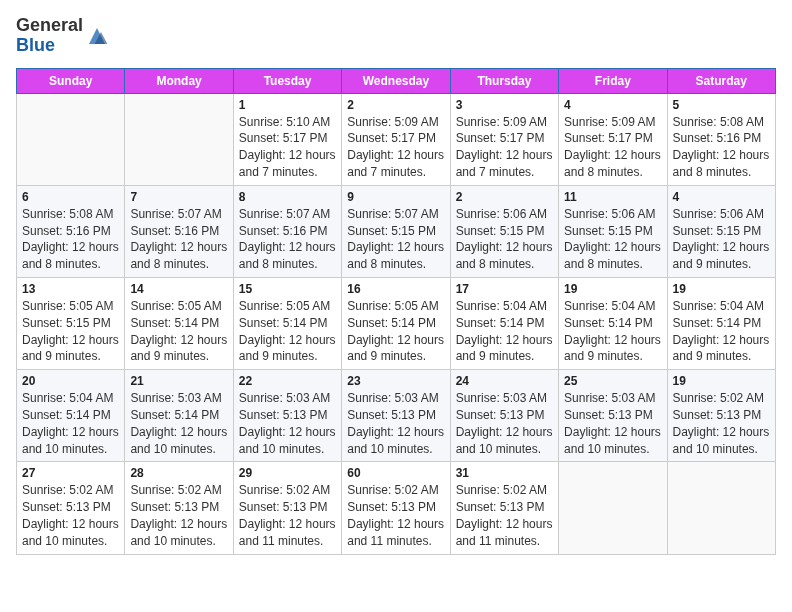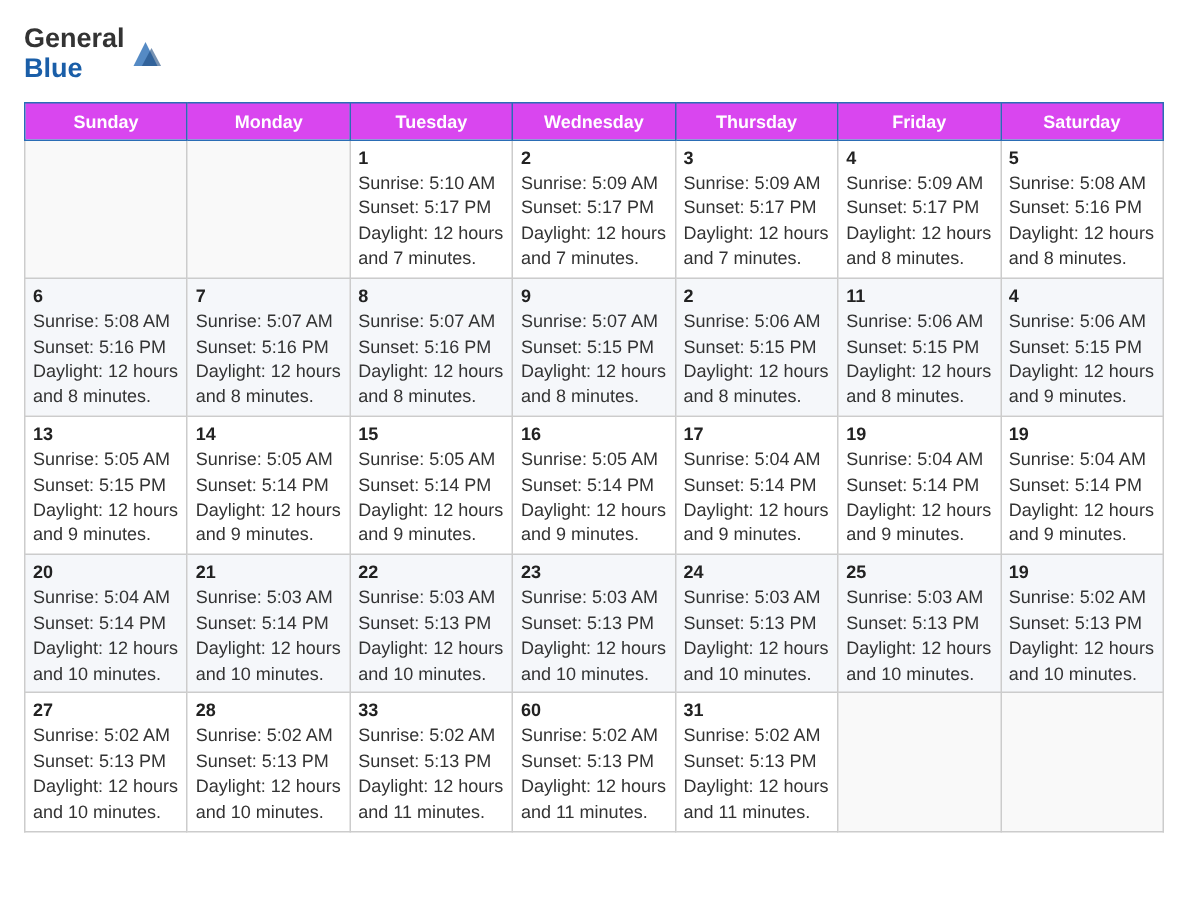--- a/index.html
+++ b/index.html
@@ -320,21 +320,21 @@
 and 10 minutes.</div>
         </td>
         <td>
           <span class="day-num">28</span>
           <div class="day-detail" style="white-space: pre-line;">Sunrise: 5:02 AM
 Sunset: 5:13 PM
 Daylight: 12 hours
 and 10 minutes.</div>
         </td>
         <td>
-          <span class="day-num">33</span>
+          <span class="day-num">29</span>
           <div class="day-detail" style="white-space: pre-line;">Sunrise: 5:02 AM
 Sunset: 5:13 PM
 Daylight: 12 hours
 and 11 minutes.</div>
         </td>
         <td>
           <span class="day-num">60</span>
           <div class="day-detail" style="white-space: pre-line;">Sunrise: 5:02 AM
 Sunset: 5:13 PM
 Daylight: 12 hours

